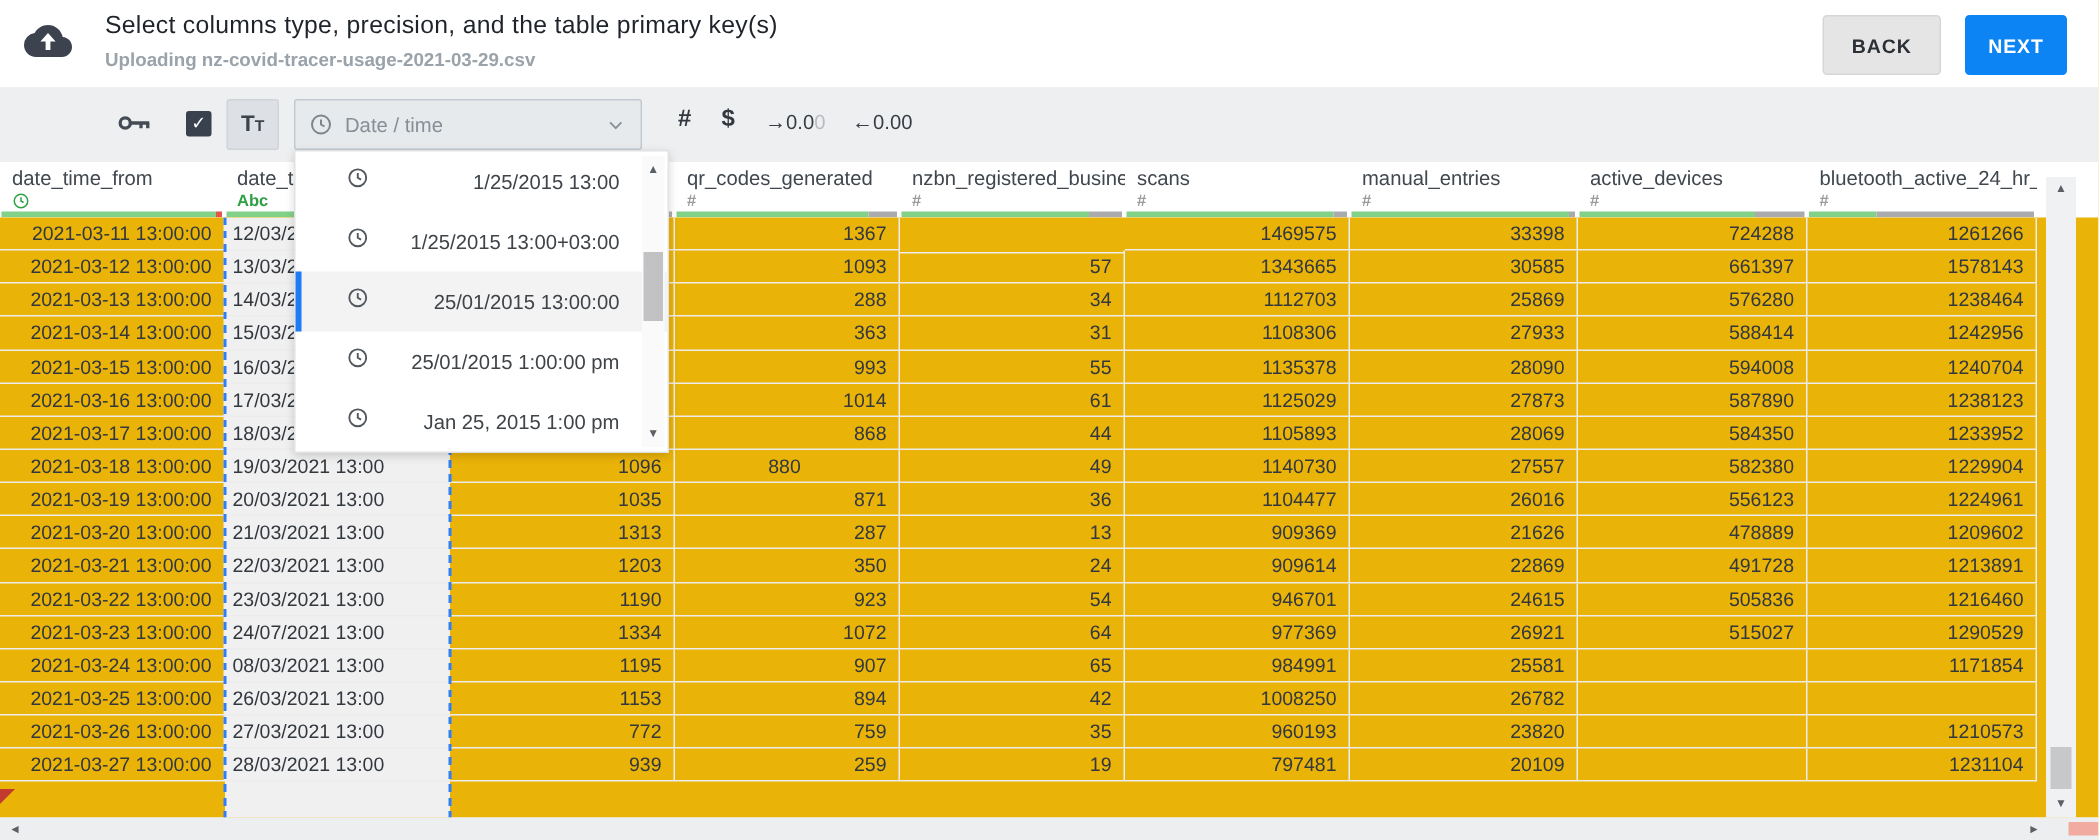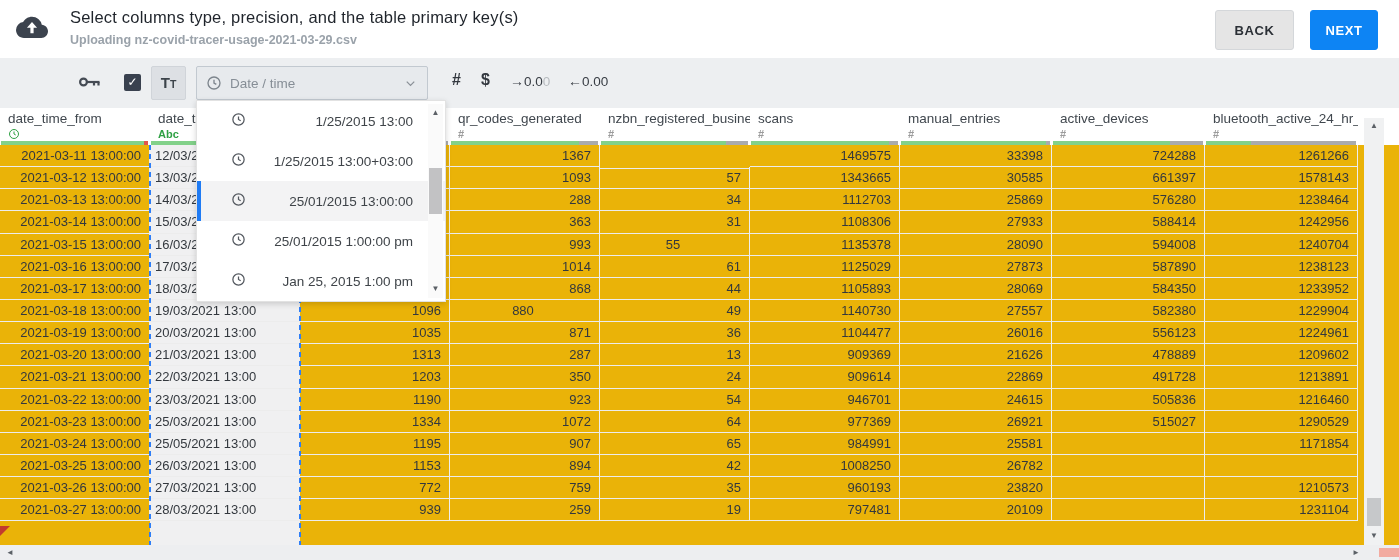--- a/index.html
+++ b/index.html
@@ -247,21 +247,21 @@
           <div class="cell r" style="width: 150px;">1108306</div>
           <div class="cell r" style="width: 152px;">27933</div>
           <div class="cell r" style="width: 153px;">588414</div>
           <div class="cell r" style="width: 153px;">1242956</div>
         </div>
         <div class="row">
           <div class="cell r" style="width: 150px;">2021-03-15 13:00:00</div>
           <div class="cell l" style="width: 150px;">16/03/2</div>
           <div class="cell r" style="width: 150px;"></div>
           <div class="cell r" style="width: 150px;">993</div>
-          <div class="cell r" style="width: 150px; text-align: center;">55</div>
+          <div class="cell r" style="width: 150px;">55</div>
           <div class="cell r" style="width: 150px;">1135378</div>
           <div class="cell r" style="width: 152px;">28090</div>
           <div class="cell r" style="width: 153px;">594008</div>
           <div class="cell r" style="width: 153px;">1240704</div>
         </div>
         <div class="row">
           <div class="cell r" style="width: 150px;">2021-03-16 13:00:00</div>
           <div class="cell l" style="width: 150px;">17/03/2</div>
           <div class="cell r" style="width: 150px;"></div>
           <div class="cell r" style="width: 150px;">1014</div>
@@ -332,32 +332,32 @@
           <div class="cell r" style="width: 150px;">1190</div>
           <div class="cell r" style="width: 150px;">923</div>
           <div class="cell r" style="width: 150px;">54</div>
           <div class="cell r" style="width: 150px;">946701</div>
           <div class="cell r" style="width: 152px;">24615</div>
           <div class="cell r" style="width: 153px;">505836</div>
           <div class="cell r" style="width: 153px;">1216460</div>
         </div>
         <div class="row">
           <div class="cell r" style="width: 150px;">2021-03-23 13:00:00</div>
-          <div class="cell l" style="width: 150px;">25/03/2021 13:00</div>
+          <div class="cell l" style="width: 150px;">24/07/2021 13:00</div>
           <div class="cell r" style="width: 150px;">1334</div>
           <div class="cell r" style="width: 150px;">1072</div>
           <div class="cell r" style="width: 150px;">64</div>
           <div class="cell r" style="width: 150px;">977369</div>
           <div class="cell r" style="width: 152px;">26921</div>
           <div class="cell r" style="width: 153px;">515027</div>
           <div class="cell r" style="width: 153px;">1290529</div>
         </div>
         <div class="row">
           <div class="cell r" style="width: 150px;">2021-03-24 13:00:00</div>
-          <div class="cell l" style="width: 150px;">25/05/2021 13:00</div>
+          <div class="cell l" style="width: 150px;">08/03/2021 13:00</div>
           <div class="cell r" style="width: 150px;">1195</div>
           <div class="cell r" style="width: 150px;">907</div>
           <div class="cell r" style="width: 150px;">65</div>
           <div class="cell r" style="width: 150px;">984991</div>
           <div class="cell r" style="width: 152px;">25581</div>
           <div class="cell r" style="width: 153px;"></div>
           <div class="cell r" style="width: 153px;">1171854</div>
         </div>
         <div class="row">
           <div class="cell r" style="width: 150px;">2021-03-25 13:00:00</div>

